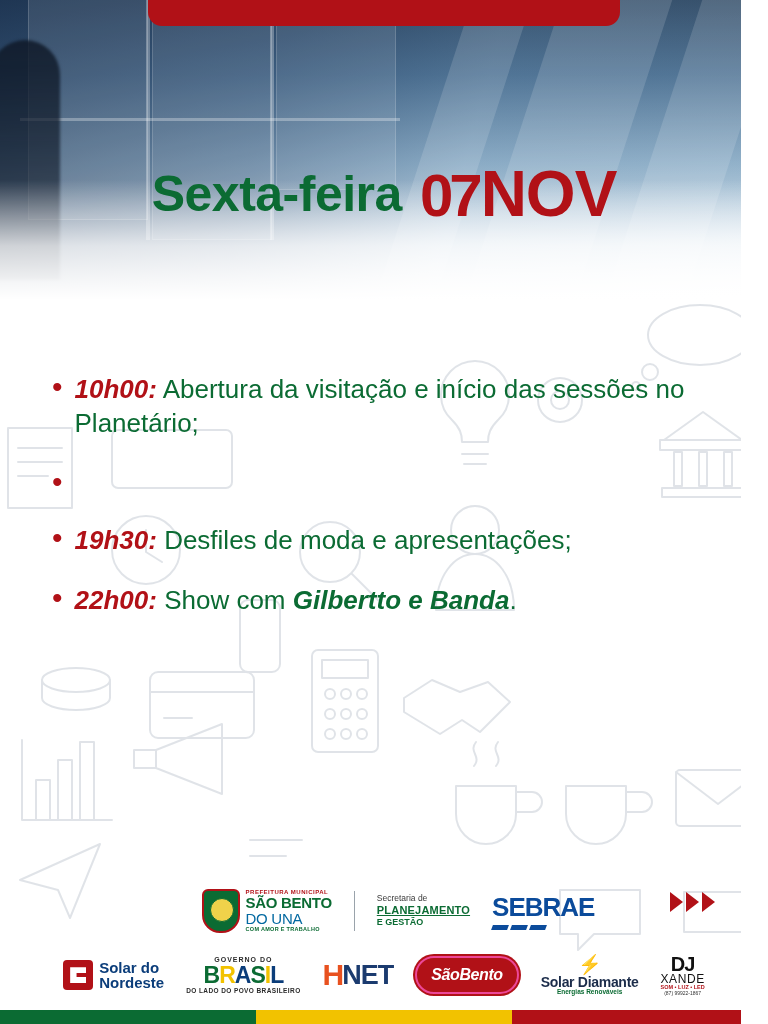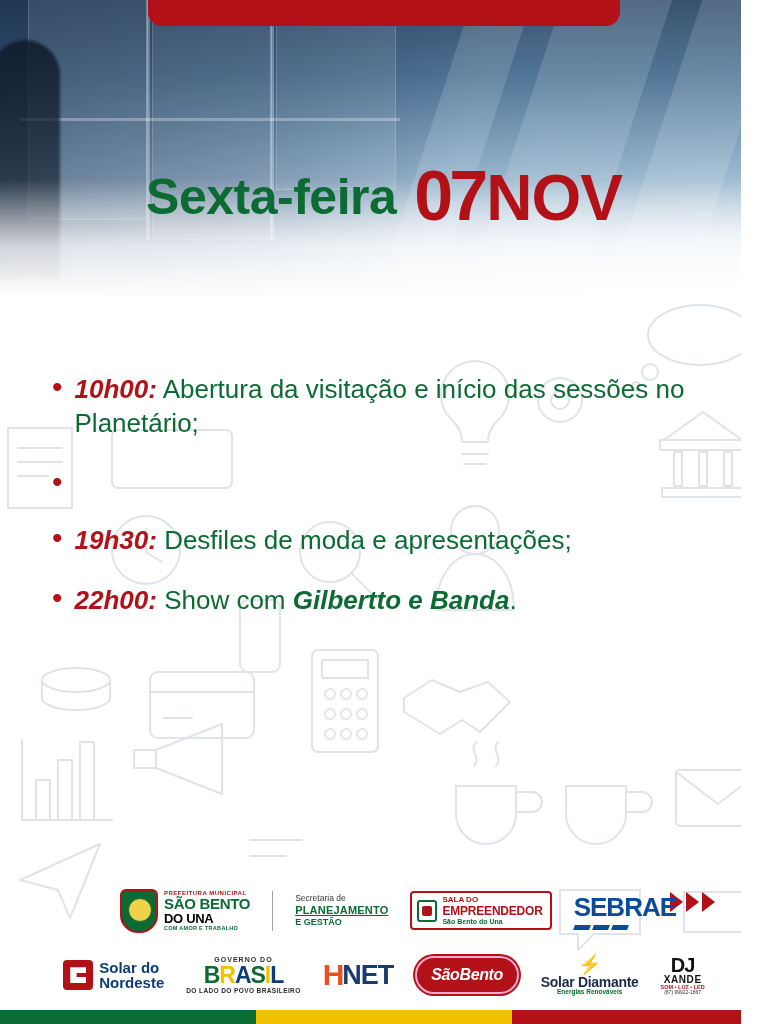--- a/index.html
+++ b/index.html
@@ -98,21 +98,21 @@
     letter-spacing: -0.5px;
     line-height: 1;
   }
   .datewrap {
     display: flex;
     align-items: baseline;
     color: #b11117;
     line-height: .82;
   }
   .dateday {
-    font-size: 70px;
+    font-size: 60px;
     font-weight: bold;
     letter-spacing: -4px;
   }
   .datemon {
     font-size: 64px;
     font-weight: bold;
     letter-spacing: -1px;
     margin-left: 2px;
   }
 
@@ -184,21 +184,21 @@
     position: absolute;
     left: 6px; top: 7px;
     width: 22px; height: 22px;
     border-radius: 50%;
     background: #f0d24a;
     border: 1px solid #0b6b33;
   }
   .pref-text { line-height: 1.05; }
   .pref-pre { font-size: 6px; color: #b11117; font-weight: bold; letter-spacing: .5px; }
   .pref-name { font-size: 15px; color: #0b6b33; font-weight: bold; letter-spacing: -0.3px; }
-  .pref-name2 { font-size: 13px; color: #000000; font-weight: bold; letter-spacing: -0.3px; }
+  .pref-name2 { font-size: 15px; color: #0369a1; font-weight: normal; letter-spacing: -0.3px; }
   .pref-sub { font-size: 5.5px; color: #0b6b33; font-weight: bold; letter-spacing: .3px; }
 
   .divider-v { width: 1px; height: 40px; background: #9aa3ab; }
 
   .sec-text { line-height: 1.15; }
   .sec-1 { font-size: 8.5px; color: #3a3a3a; }
   .sec-2 { font-size: 11px; color: #0b6b33; font-weight: bold; letter-spacing: .2px; text-decoration: underline; }
   .sec-3 { font-size: 9px; color: #0b6b33; font-weight: bold; }
 
   .sala {
@@ -260,33 +260,33 @@
   .gov-sub { font-size: 6.5px; color: #2b2b2b; font-weight: bold; letter-spacing: .4px; }
 
   .hnet { display: flex; align-items: center; }
   .hnet-h { font-size: 30px; font-weight: bold; color: #e8511f; letter-spacing: -2px; }
   .hnet-n { font-size: 27px; font-weight: bold; color: #1b3b6f; letter-spacing: -1px; }
 
   .sbento {
     background: #b11117;
     border-radius: 20px;
     padding: 8px 14px;
-    border: 2px solid #f9a8d4;
+    border: 2px solid #ec4899;
     box-shadow: 0 0 0 2px #b11117;
   }
   .sbento-t { font-size: 16px; color: #ffffff; font-weight: bold; font-style: italic; letter-spacing: -.4px; }
 
   .solar { text-align: center; line-height: 1.05; }
   .solar-bolt { font-size: 19px; color: #f2b400; letter-spacing: -2px; }
   .solar-1 { font-size: 14px; color: #1b2c4a; font-weight: bold; letter-spacing: -.3px; }
   .solar-2 { font-size: 6.5px; color: #0b6b33; font-weight: bold; }
 
   .xande { text-align: center; line-height: .95; }
   .xande-dj { font-size: 20px; color: #111111; font-weight: bold; letter-spacing: -1px; }
-  .xande-1 { font-size: 10px; color: #111111; font-weight: bold; letter-spacing: .6px; }
+  .xande-1 { font-size: 12px; color: #111111; font-weight: normal; letter-spacing: .6px; }
   .xande-2 { font-size: 5.5px; color: #b11117; font-weight: bold; }
   .xande-3 { font-size: 5px; color: #333333; }
 
   
   .arrows {
     position: absolute;
     right: 26px; bottom: 112px;
     display: flex; gap: 3px;
   }
   .arrows i {
@@ -472,28 +472,20 @@
       <div class="divider-v"></div>
 
       <div class="logo sec-text">
         <div>
           <div class="sec-1">Secretaria de</div>
           <div class="sec-2">PLANEJAMENTO</div>
           <div class="sec-3">E GESTÃO</div>
         </div>
       </div>
 
-      <div class="logo sala">
-        <div class="sala-mark"></div>
-        <div class="sala-text">
-          <div class="sala-1">SALA DO</div>
-          <div class="sala-2">EMPREENDEDOR</div>
-          <div class="sala-3">São Bento do Una</div>
-        </div>
-      </div>
 
       <div class="logo sebrae">
         <div class="sebrae-word">SEBRAE</div>
         <div class="sebrae-bars">
             <i></i>
             <i></i>
             <i></i>
           </div>
       </div>
 

